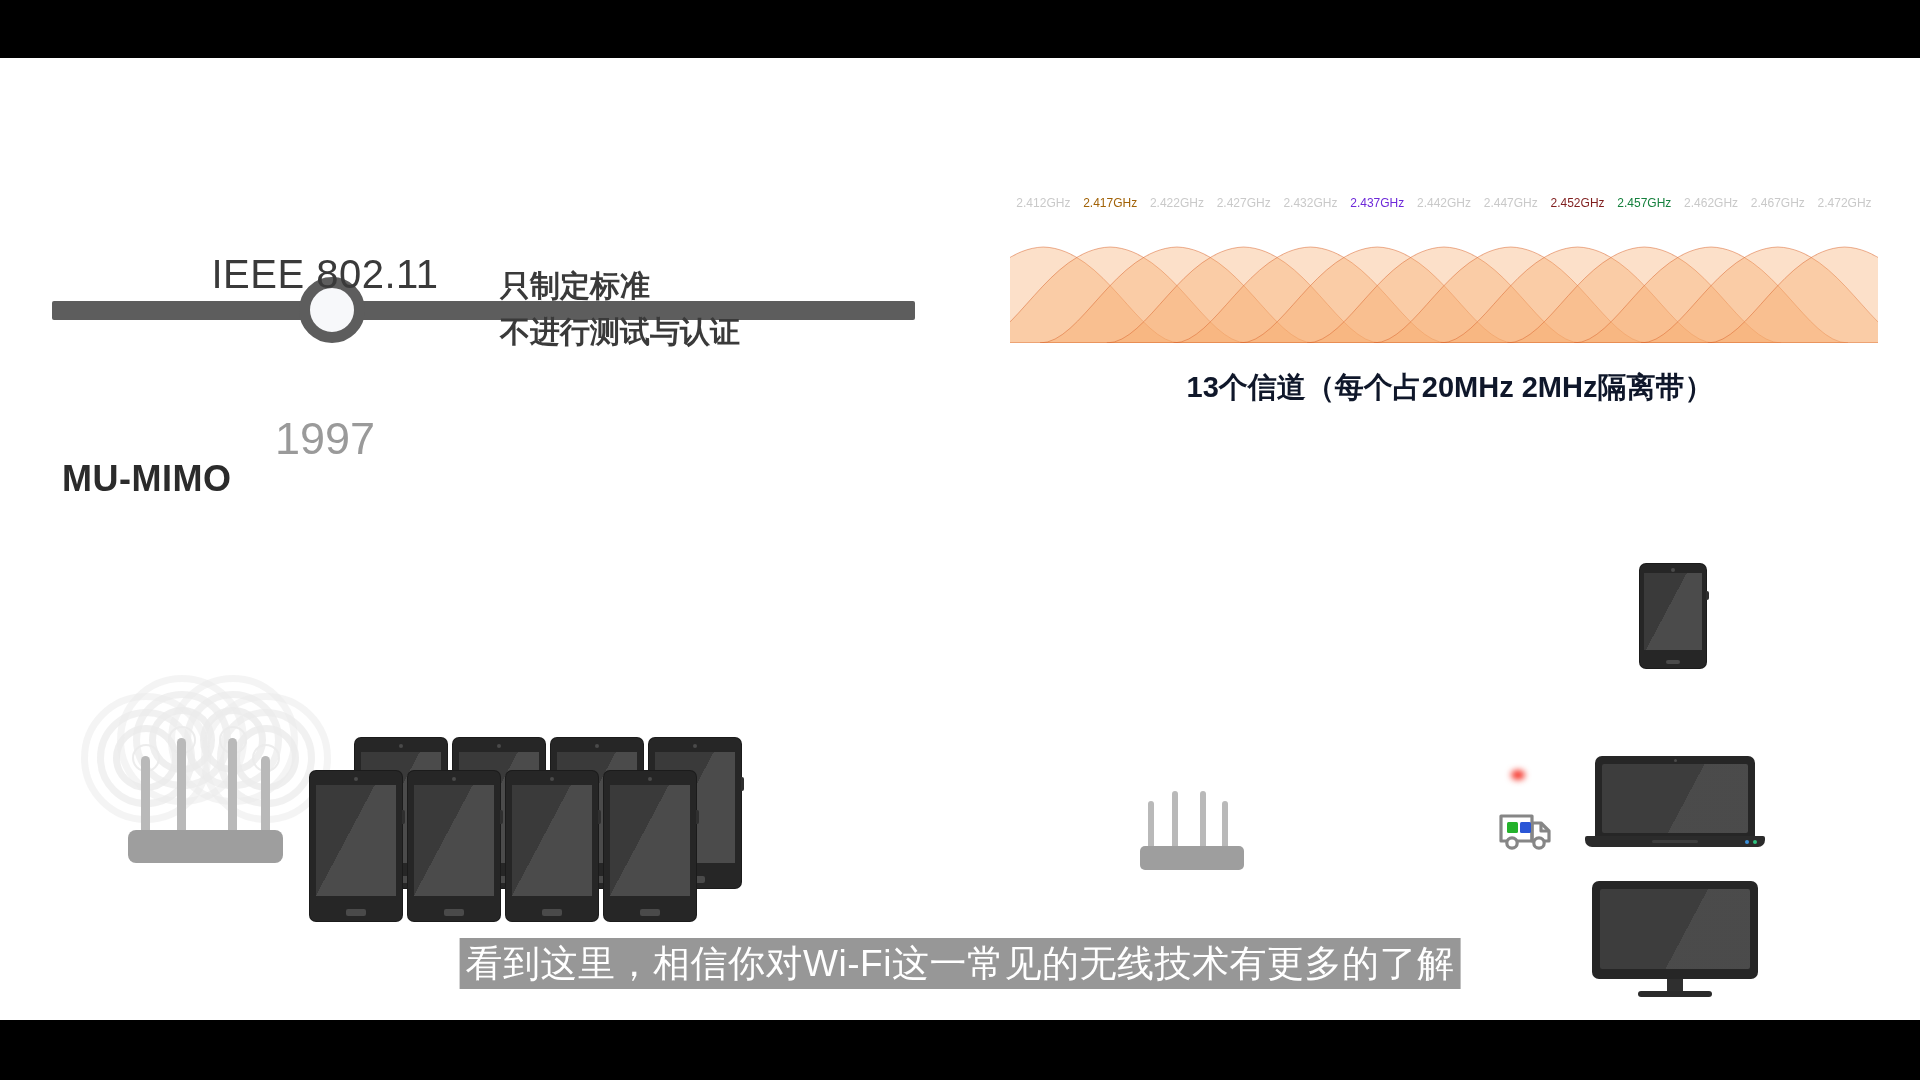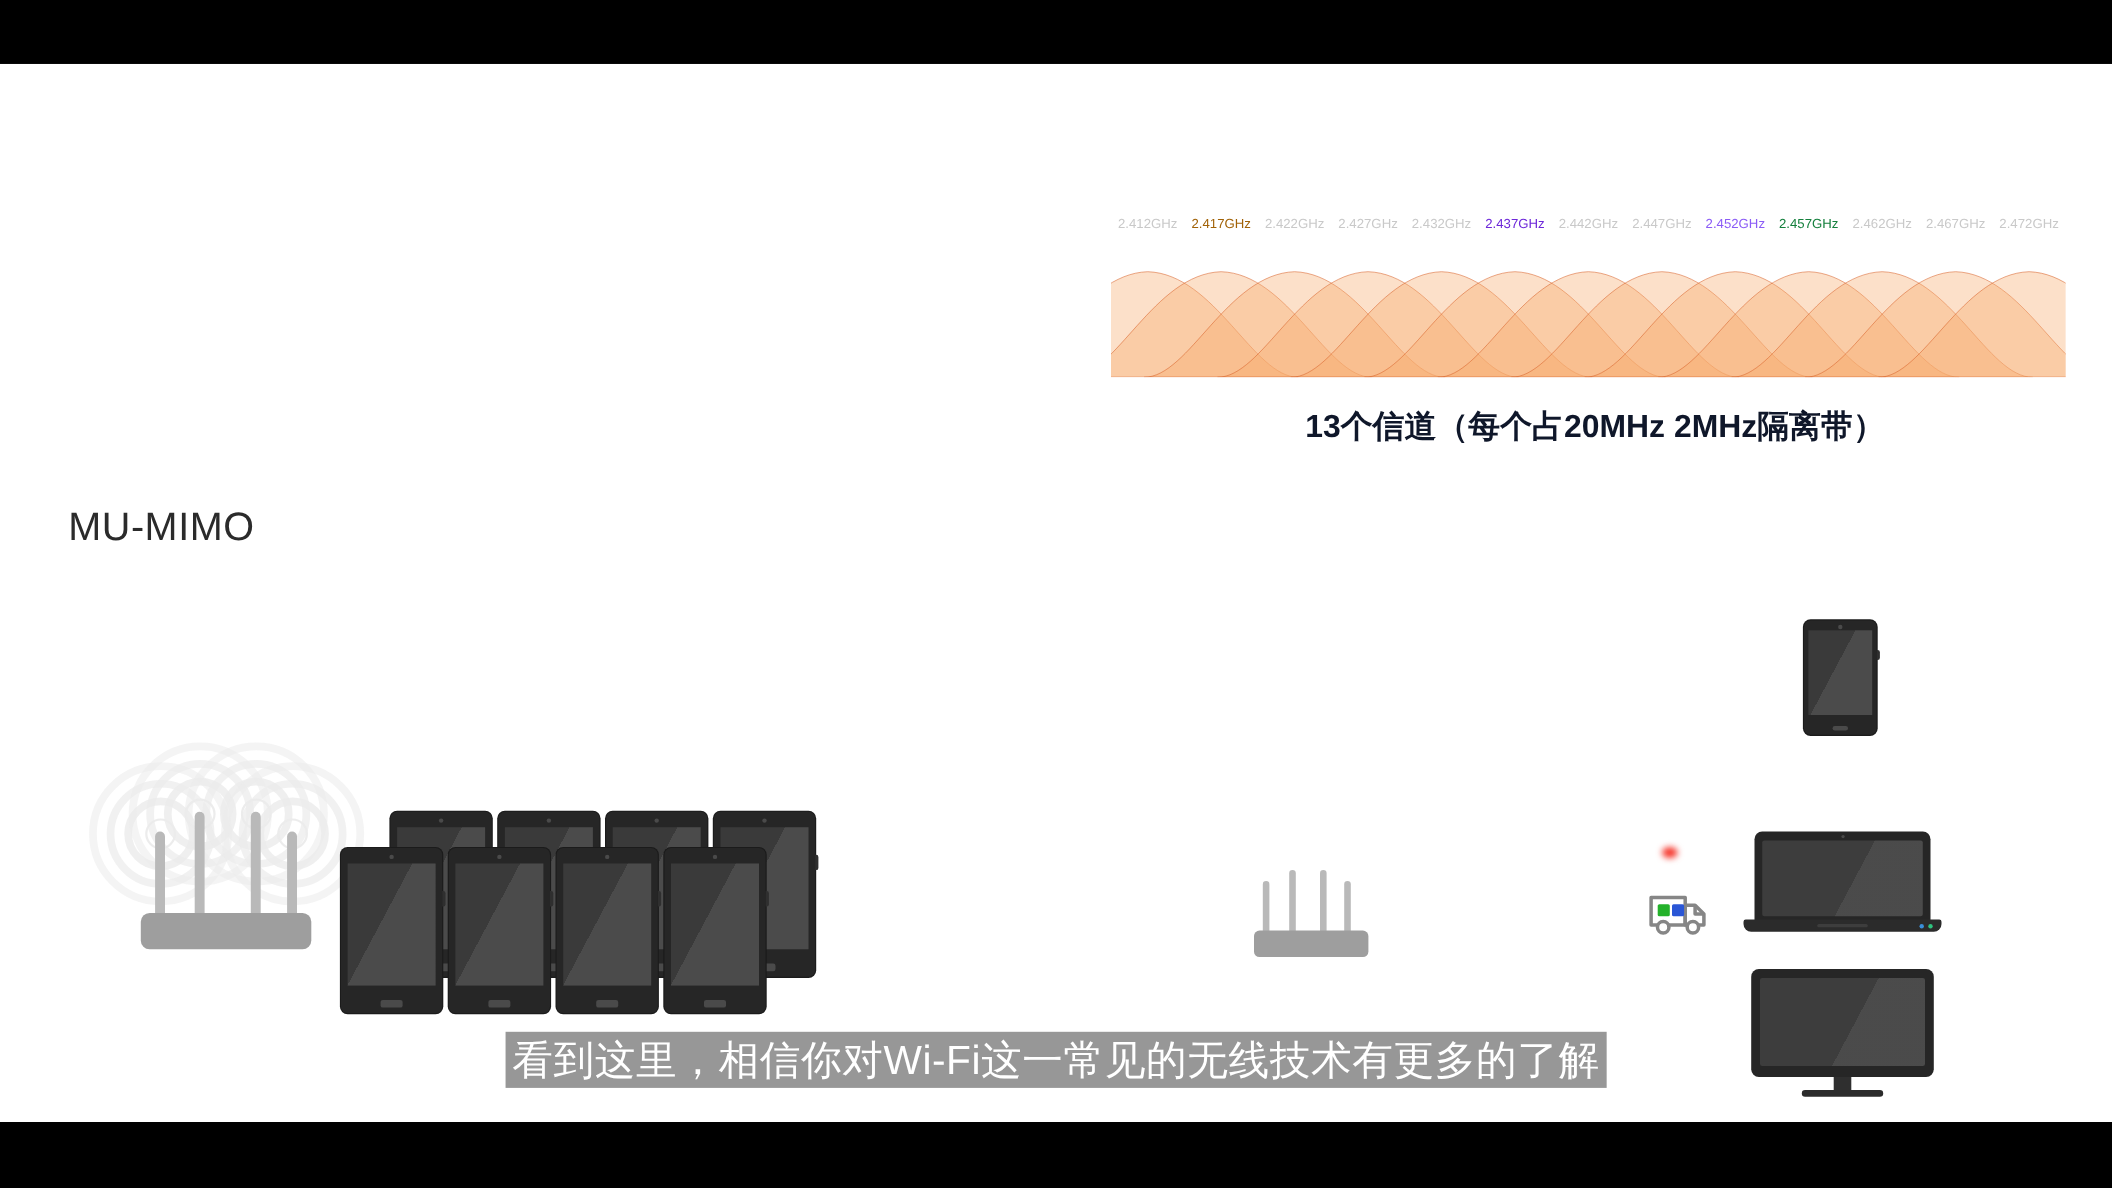--- a/index.html
+++ b/index.html
@@ -29,21 +29,21 @@
   #spectrum-title{position:absolute;left:0;top:95px;width:900px;text-align:center;
       font-size:24px;color:#1f1f1f;font-weight:400;}
   #channel-ticks{position:absolute;left:10px;top:138px;width:868px;height:20px;}
   .tick-label{position:absolute;top:0;font-size:12px;color:#c9c9c9;
       transform:translateX(-50%);white-space:nowrap;}
   #spectrum-graphic{position:absolute;left:10px;top:185px;width:868px;height:100px;overflow:hidden;}
   #spectrum-caption{position:absolute;left:0;top:310px;width:900px;text-align:center;
       font-size:29px;font-weight:700;color:#0f172a;white-space:nowrap;}
 
   
-  #mumimo-title{position:absolute;left:62px;top:400px;font-size:36px;color:#2b2b2b;font-weight:400;letter-spacing:.5px;}
+  #mumimo-title{position:absolute;left:62px;top:400px;font-size:36px;color:#2b2b2b;font-weight:700;letter-spacing:.5px;}
 
   
   .router{position:absolute;}
   .router .body{position:absolute;left:0;border-radius:8px;background:#9e9e9e;}
   .router .ant{position:absolute;background:#b9b9b9;border-radius:5px;}
   .wave-group{position:absolute;left:0;top:0;}
   .wave{position:absolute;border-radius:50%;border-style:solid;border-color:#ebebeb;transform:translate(-50%,-50%);}
 
   
   .phone{position:absolute;background:#262626;border-radius:6px;box-shadow:0 0 0 1px #1b1b1b;}
@@ -70,32 +70,42 @@
       padding:3px 6px;white-space:nowrap;letter-spacing:.5px;}
 </style>
 </head>
 <body>
 
 <div class="letterbox" id="bar-top"></div>
 <div class="letterbox" id="bar-bottom"></div>
 
 <div id="stage">
 
+  <div id="timeline-panel">
+    <div id="timeline-bar"></div>
+    <div id="timeline-marker"></div>
+    <div id="ieee-label">IEEE 802.11</div>
+    <div id="year-label">1997</div>
+    <div id="timeline-note">
+      <div>只制定标准</div>
+      <div>不进行测试与认证</div>
+    </div>
+  </div>
 
   <div id="spectrum-panel">
     <div id="channel-ticks">
         <div class="tick-label" style="left: 33.3846px; color: rgb(201, 201, 201);">2.412GHz</div>
         <div class="tick-label" style="left: 100.154px; color: #a16207;">2.417GHz</div>
         <div class="tick-label" style="left: 166.923px; color: rgb(201, 201, 201);">2.422GHz</div>
         <div class="tick-label" style="left: 233.692px; color: rgb(201, 201, 201);">2.427GHz</div>
         <div class="tick-label" style="left: 300.462px; color: rgb(201, 201, 201);">2.432GHz</div>
         <div class="tick-label" style="left: 367.231px; color: #6d28d9;">2.437GHz</div>
         <div class="tick-label" style="left: 434px; color: rgb(201, 201, 201);">2.442GHz</div>
         <div class="tick-label" style="left: 500.769px; color: rgb(201, 201, 201);">2.447GHz</div>
-        <div class="tick-label" style="left: 567.538px; color: #8b5cf6;">2.452GHz</div>
+        <div class="tick-label" style="left: 567.538px; color: #7f1d1d;">2.452GHz</div>
         <div class="tick-label" style="left: 634.308px; color: #15803d;">2.457GHz</div>
         <div class="tick-label" style="left: 701.077px; color: rgb(201, 201, 201);">2.462GHz</div>
         <div class="tick-label" style="left: 767.846px; color: rgb(201, 201, 201);">2.467GHz</div>
         <div class="tick-label" style="left: 834.615px; color: rgb(201, 201, 201);">2.472GHz</div>
       </div>
     <div id="spectrum-graphic">
       <svg width="868" height="100" viewBox="0 0 868 100">
         <defs>
           <clipPath id="bandclip">
               <rect x="0" y="0" width="868" height="100"></rect>

